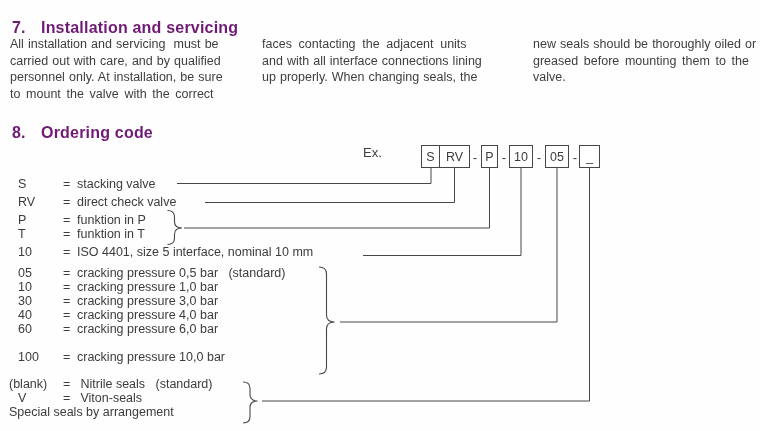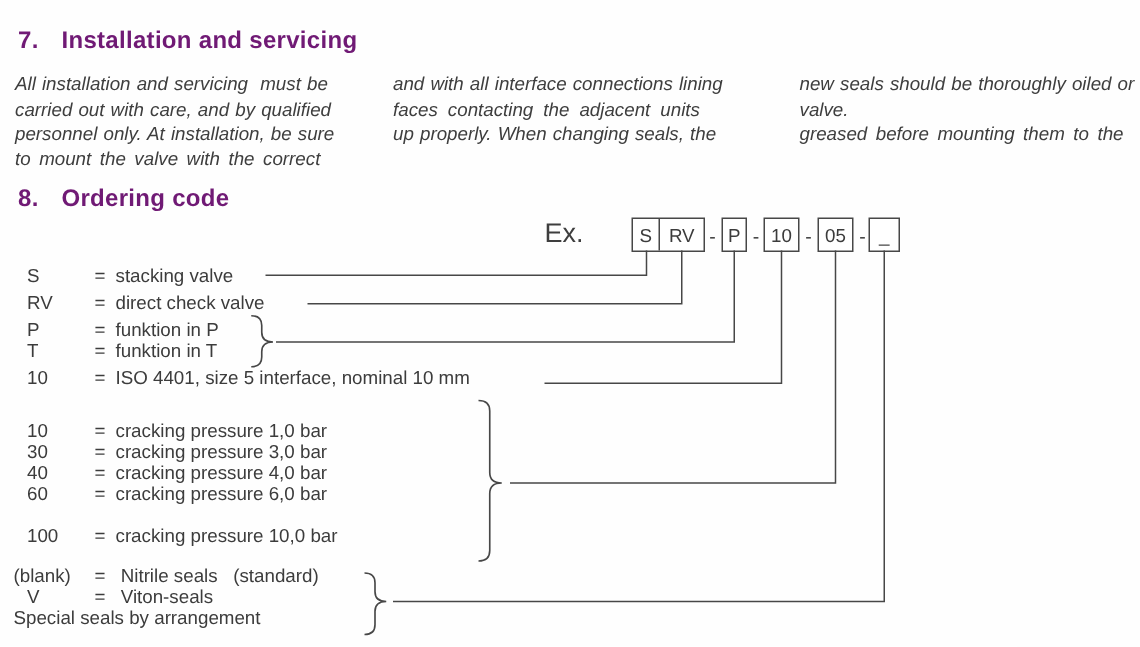--- a/index.html
+++ b/index.html
@@ -3,25 +3,25 @@
 <meta charset="utf-8">
 <style>
   html,body{margin:0;padding:0;background:#ffffff;}
   .page{
     position:relative;width:760px;height:431px;background:#fefefe;
     font-family:"Liberation Sans",sans-serif;color:#3c3c3c;overflow:hidden;
   }
   .heading{position:absolute;font-size:16px;font-weight:700;letter-spacing:.2px;color:#701a75;white-space:pre;}
   .heading .hnum{display:inline-block;width:29px;}
   .para-line{white-space:pre;font-size:12.5px;line-height:16.5px;color:#3e3e3e;}
-  .col{position:absolute;top:48px;font-style:italic;}
+  .col{position:absolute;top:36px;}
   .ws-wide{word-spacing:3.2px;}
   .ws-med{word-spacing:2.2px;}
   .ws-sm{word-spacing:.6px;}
-  .ex-label{position:absolute;left:363px;top:145px;font-size:18px;color:#3e3e3e;}
+  .ex-label{position:absolute;left:363px;top:145px;font-size:13px;color:#3e3e3e;}
   .cbox{
     position:absolute;top:145px;height:23px;box-sizing:border-box;
     border:1px solid #474747;display:flex;align-items:center;justify-content:center;
     font-size:12.5px;color:#3c3c3c;background:#fff;
   }
   .srv-cell{height:100%;display:flex;align-items:center;justify-content:center;}
   .srv-s{width:17px;}
   .srv-rv{flex:1;border-left:1px solid #474747;}
   .dash{position:absolute;top:146px;width:8px;height:22px;display:flex;align-items:center;justify-content:center;font-size:13px;color:#3c3c3c;}
   .seal-glyph{line-height:30px;font-weight:400;}
@@ -38,28 +38,28 @@
 
   <h2 class="heading" style="left:12px;top:6px;"><span class="hnum">7.</span><span>Installation and servicing</span></h2>
 
   <div class="col" style="left:10px;">
     <div class="para-line ws-sm">All installation and servicing  must be</div>
     <div class="para-line ws-sm">carried out with care, and by qualified</div>
     <div class="para-line ws-sm">personnel only. At installation, be sure</div>
     <div class="para-line ws-med">to mount the valve with the correct</div>
   </div>
   <div class="col" style="left:262px;">
+    <div class="para-line ws-wide">faces contacting the adjacent units</div>
     <div class="para-line ws-sm">and with all interface connections lining</div>
-    <div class="para-line ws-wide">faces contacting the adjacent units</div>
     <div class="para-line ws-sm">up properly. When changing seals, the</div>
   </div>
   <div class="col" style="left:513px;margin-left:20px;">
     <div class="para-line ws-sm">new seals should be thoroughly oiled or</div>
+    <div class="para-line ws-med">greased before mounting them to the</div>
     <div class="para-line">valve.</div>
-    <div class="para-line ws-med">greased before mounting them to the</div>
   </div>
 
   <h2 class="heading" style="left:12px;top:111px;"><span class="hnum">8.</span><span>Ordering code</span></h2>
 
   <div class="ex-label">Ex.</div>
 
   <div class="cbox" style="left:421px;width:49px;padding:0;">
     <span class="srv-cell srv-s">S</span>
     <span class="srv-cell srv-rv">RV</span>
   </div>
@@ -72,20 +72,21 @@
   <span class="dash" style="left:571px;">-</span>
   <div class="cbox" style="left:579px;width:21px;">
       <span class="seal-glyph">_</span>
     </div>
 
   <div class="row" style="top:177px;"><span class="code">S</span><span class="eq">=</span><span class="desc">stacking valve</span></div>
   <div class="row" style="top:195px;"><span class="code">RV</span><span class="eq">=</span><span class="desc">direct check valve</span></div>
   <div class="row" style="top:213px;"><span class="code">P</span><span class="eq">=</span><span class="desc">funktion in P</span></div>
   <div class="row" style="top:227px;"><span class="code">T</span><span class="eq">=</span><span class="desc">funktion in T</span></div>
   <div class="row" style="top:245px;"><span class="code">10</span><span class="eq">=</span><span class="desc">ISO 4401, size 5 interface, nominal 10 mm</span></div>
+  <div class="row" style="top:266px;"><span class="code">05</span><span class="eq">=</span><span class="desc">cracking pressure 0,5 bar   (standard)</span></div>
   <div class="row" style="top:280px;"><span class="code">10</span><span class="eq">=</span><span class="desc">cracking pressure 1,0 bar</span></div>
   <div class="row" style="top:294px;"><span class="code">30</span><span class="eq">=</span><span class="desc">cracking pressure 3,0 bar</span></div>
   <div class="row" style="top:308px;"><span class="code">40</span><span class="eq">=</span><span class="desc">cracking pressure 4,0 bar</span></div>
   <div class="row" style="top:322px;"><span class="code">60</span><span class="eq">=</span><span class="desc">cracking pressure 6,0 bar</span></div>
   <div class="row" style="top:350px;"><span class="code">100</span><span class="eq">=</span><span class="desc">cracking pressure 10,0 bar</span></div>
   <div class="row" style="top:377px;"><span class="code no-pad">(blank)</span><span class="eq">=</span><span class="desc"> Nitrile seals   (standard)</span></div>
   <div class="row" style="top:391px;"><span class="code">V</span><span class="eq">=</span><span class="desc"> Viton-seals</span></div>
   <div class="row" style="top:405px;"><span class="desc">Special seals by arrangement</span></div>
 
   <svg class="overlay" width="760" height="431" viewBox="0 0 760 431">

